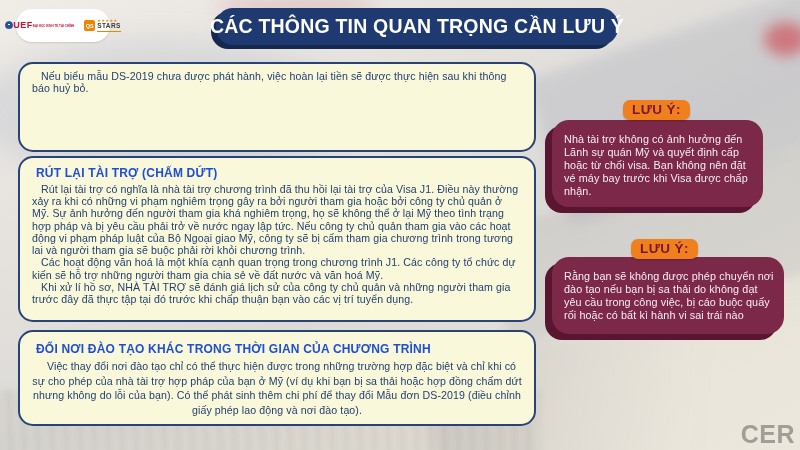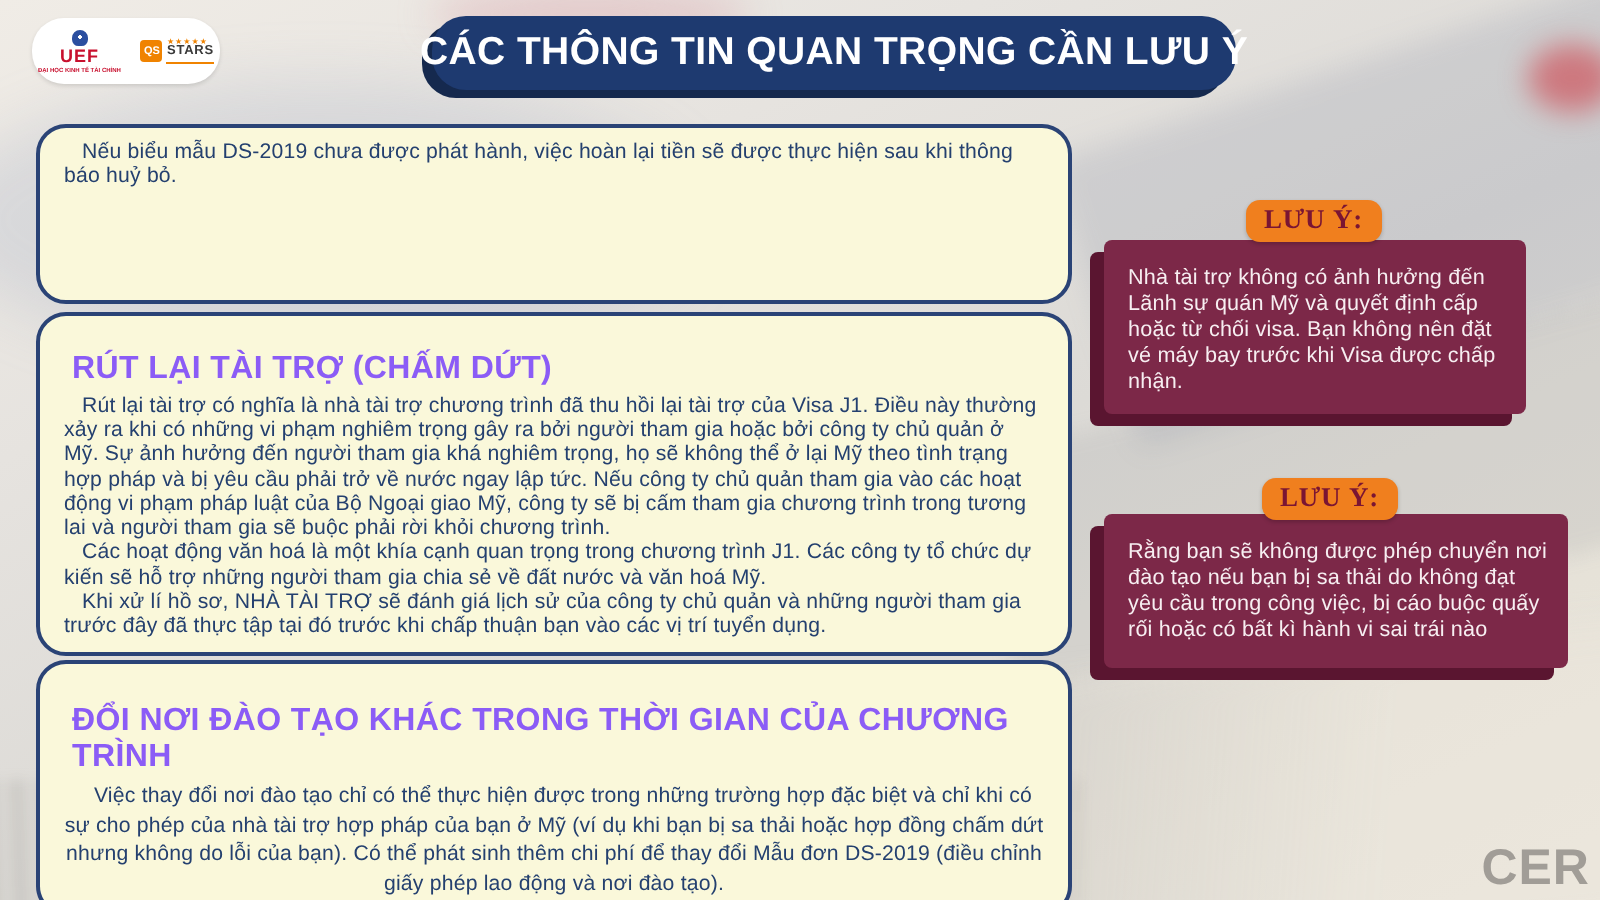--- a/index.html
+++ b/index.html
@@ -56,21 +56,21 @@
 
   
   .logo-card {
     position: absolute; left: 16px; top: 9px;
     width: 94px; height: 33px;
     background: #ffffff; border-radius: 16px;
     display: flex; align-items: center; justify-content: center;
     gap: 5px; padding: 2px 6px;
     box-shadow: 0 1px 2px rgba(0,0,0,.12);
   }
-  .uef-block { display: flex; flex-direction: column; align-items: center; line-height: 1; }
+  .uef-block { display: flex; flex-direction: row; align-items: center; line-height: 1; }
   .uef-crest {
     width: 8px; height: 8px; border-radius: 50% 50% 40% 40%;
     background: radial-gradient(circle at 50% 40%, #ffffff 0 20%, #2b4fa0 21% 100%);
     border: 1px solid #2b4fa0; margin-bottom: 1px;
   }
   .uef-name { color: #c8102e; font-size: 9px; font-weight: 800; letter-spacing: .5px; }
   .uef-sub { color: #c8102e; font-size: 3px; font-weight: 700; white-space: nowrap; margin-top: 1px; }
   .logo-divider { width: 1px; height: 20px; background: #e0e0e0; }
   .qs-block { display: flex; align-items: center; gap: 2px; }
   .qs-square {
@@ -99,47 +99,46 @@
   
   .info-box {
     position: absolute; left: 18px; width: 518px;
     background: #faf8da;
     border: 2px solid #2a4376;
     border-radius: 15px;
     padding: 6px 12px 7px 12px;
     color: #24406f;
   }
   .info-box .box-heading {
-    font-size: 16px; font-weight: 800; letter-spacing: .2px;
-    margin: 12px 0 3px 4px; color: #8b5cf6;
+    font-size: 12px; font-weight: 800; letter-spacing: .2px;
+    margin: 2px 0 3px 4px; color: #1d4ed8;
   }
   .info-box p {
     font-size: 10.6px; line-height: 1.155; font-weight: 500;
     text-indent: 9px; letter-spacing: .1px;
   }
   .info-box-1 { top: 62px; min-height: 90px; }
   .info-box-2 { top: 156px; min-height: 166px; }
   .info-box-3 { top: 330px; min-height: 96px; padding-top: 8px; }
   .info-box-3 p { line-height: 1.38; text-align: center; }
 
   
   .note-label {
     position: absolute; z-index: 3;
     background: #f07f1e; border-radius: 7px;
     padding: 2px 9px 3px 9px;
     color: #7a1533; font-size: 13.5px; font-weight: 800; letter-spacing: .4px;
     box-shadow: 0 1px 2px rgba(0,0,0,.2);
-    font-family: Liberation Serif, serif;
   }
   .note-label-1 { left: 623px; top: 100px; }
   .note-label-2 { left: 631px; top: 239px; }
 
   .note-card {
     position: absolute; z-index: 2;
-    background: #7c2848; border-radius: 4px;
+    background: #7c2848; border-radius: 17px;
     box-shadow: -7px 6px 0 #5a1530;
     color: #f7eef1;
     padding: 13px 10px 9px 12px;
   }
   .note-card p { font-size: 10.8px; line-height: 1.2; letter-spacing: .1px; }
   .note-card-1 { left: 552px; top: 120px; width: 211px; min-height: 78px; }
   .note-card-2 { left: 552px; top: 257px; width: 232px; min-height: 77px; }
 
   .watermark {
     position: absolute; right: 5px; bottom: 1px;

